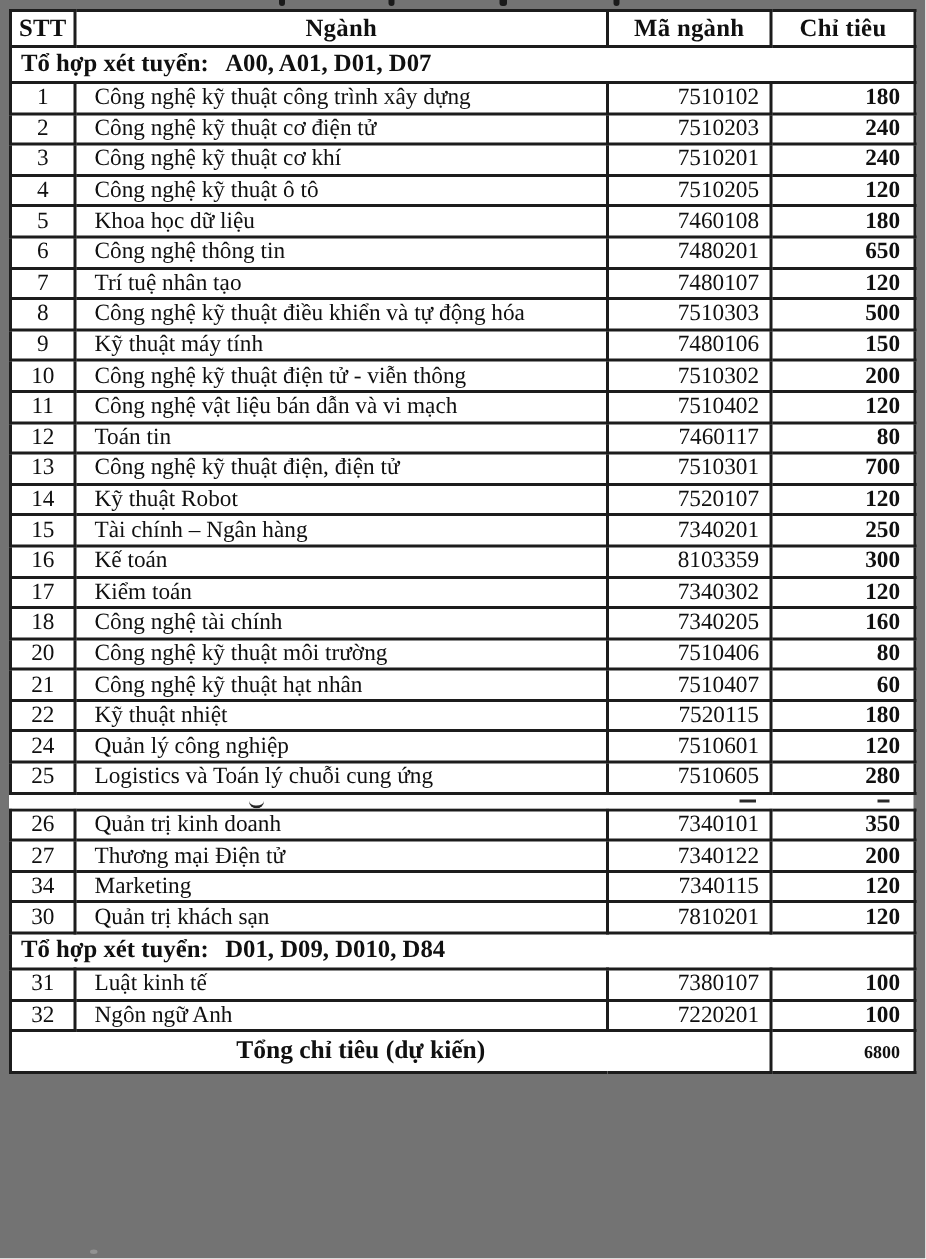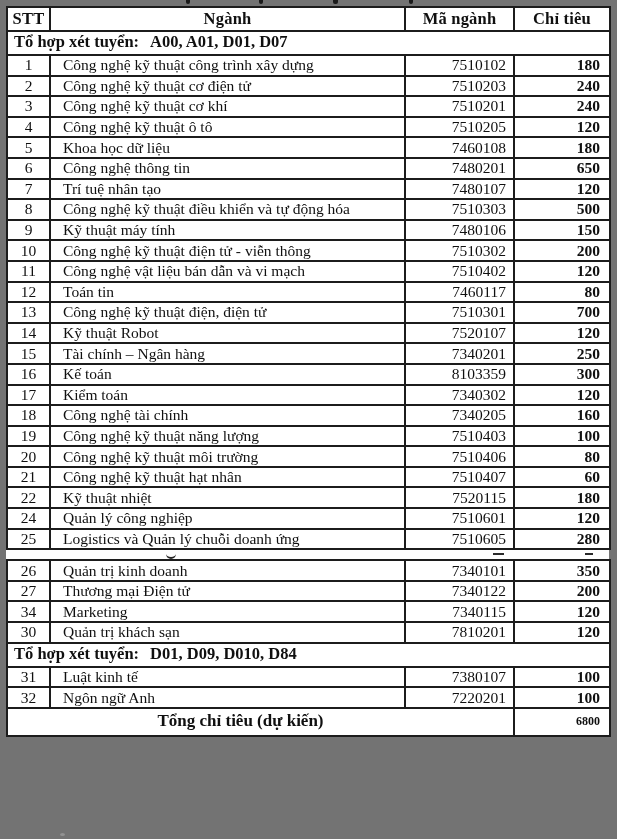--- a/index.html
+++ b/index.html
@@ -226,26 +226,20 @@
             <td class="cell-ma">7340302</td>
             <td class="cell-chitieu">120</td>
           </tr>
           <tr>
             <td class="cell-stt">18</td>
             <td class="cell-nganh">Công nghệ tài chính</td>
             <td class="cell-ma">7340205</td>
             <td class="cell-chitieu">160</td>
           </tr>
           <tr>
-            <td class="cell-stt">19</td>
-            <td class="cell-nganh">Công nghệ kỹ thuật năng lượng</td>
-            <td class="cell-ma">7510403</td>
-            <td class="cell-chitieu">100</td>
-          </tr>
-          <tr>
             <td class="cell-stt">20</td>
             <td class="cell-nganh">Công nghệ kỹ thuật môi trường</td>
             <td class="cell-ma">7510406</td>
             <td class="cell-chitieu">80</td>
           </tr>
           <tr>
             <td class="cell-stt">21</td>
             <td class="cell-nganh">Công nghệ kỹ thuật hạt nhân</td>
             <td class="cell-ma">7510407</td>
             <td class="cell-chitieu">60</td>
@@ -257,21 +251,21 @@
             <td class="cell-chitieu">180</td>
           </tr>
           <tr>
             <td class="cell-stt">24</td>
             <td class="cell-nganh">Quản lý công nghiệp</td>
             <td class="cell-ma">7510601</td>
             <td class="cell-chitieu">120</td>
           </tr>
           <tr>
             <td class="cell-stt">25</td>
-            <td class="cell-nganh">Logistics và Quản lý chuỗi doanh ứng</td>
+            <td class="cell-nganh">Logistics và Toán lý chuỗi cung ứng</td>
             <td class="cell-ma">7510605</td>
             <td class="cell-chitieu">280</td>
           </tr>
         </tbody>
     </table>
 
     <div class="seam">
       <div class="s-breve"></div>
       <div class="s-dash1"></div>
       <div class="s-dash2"></div>

